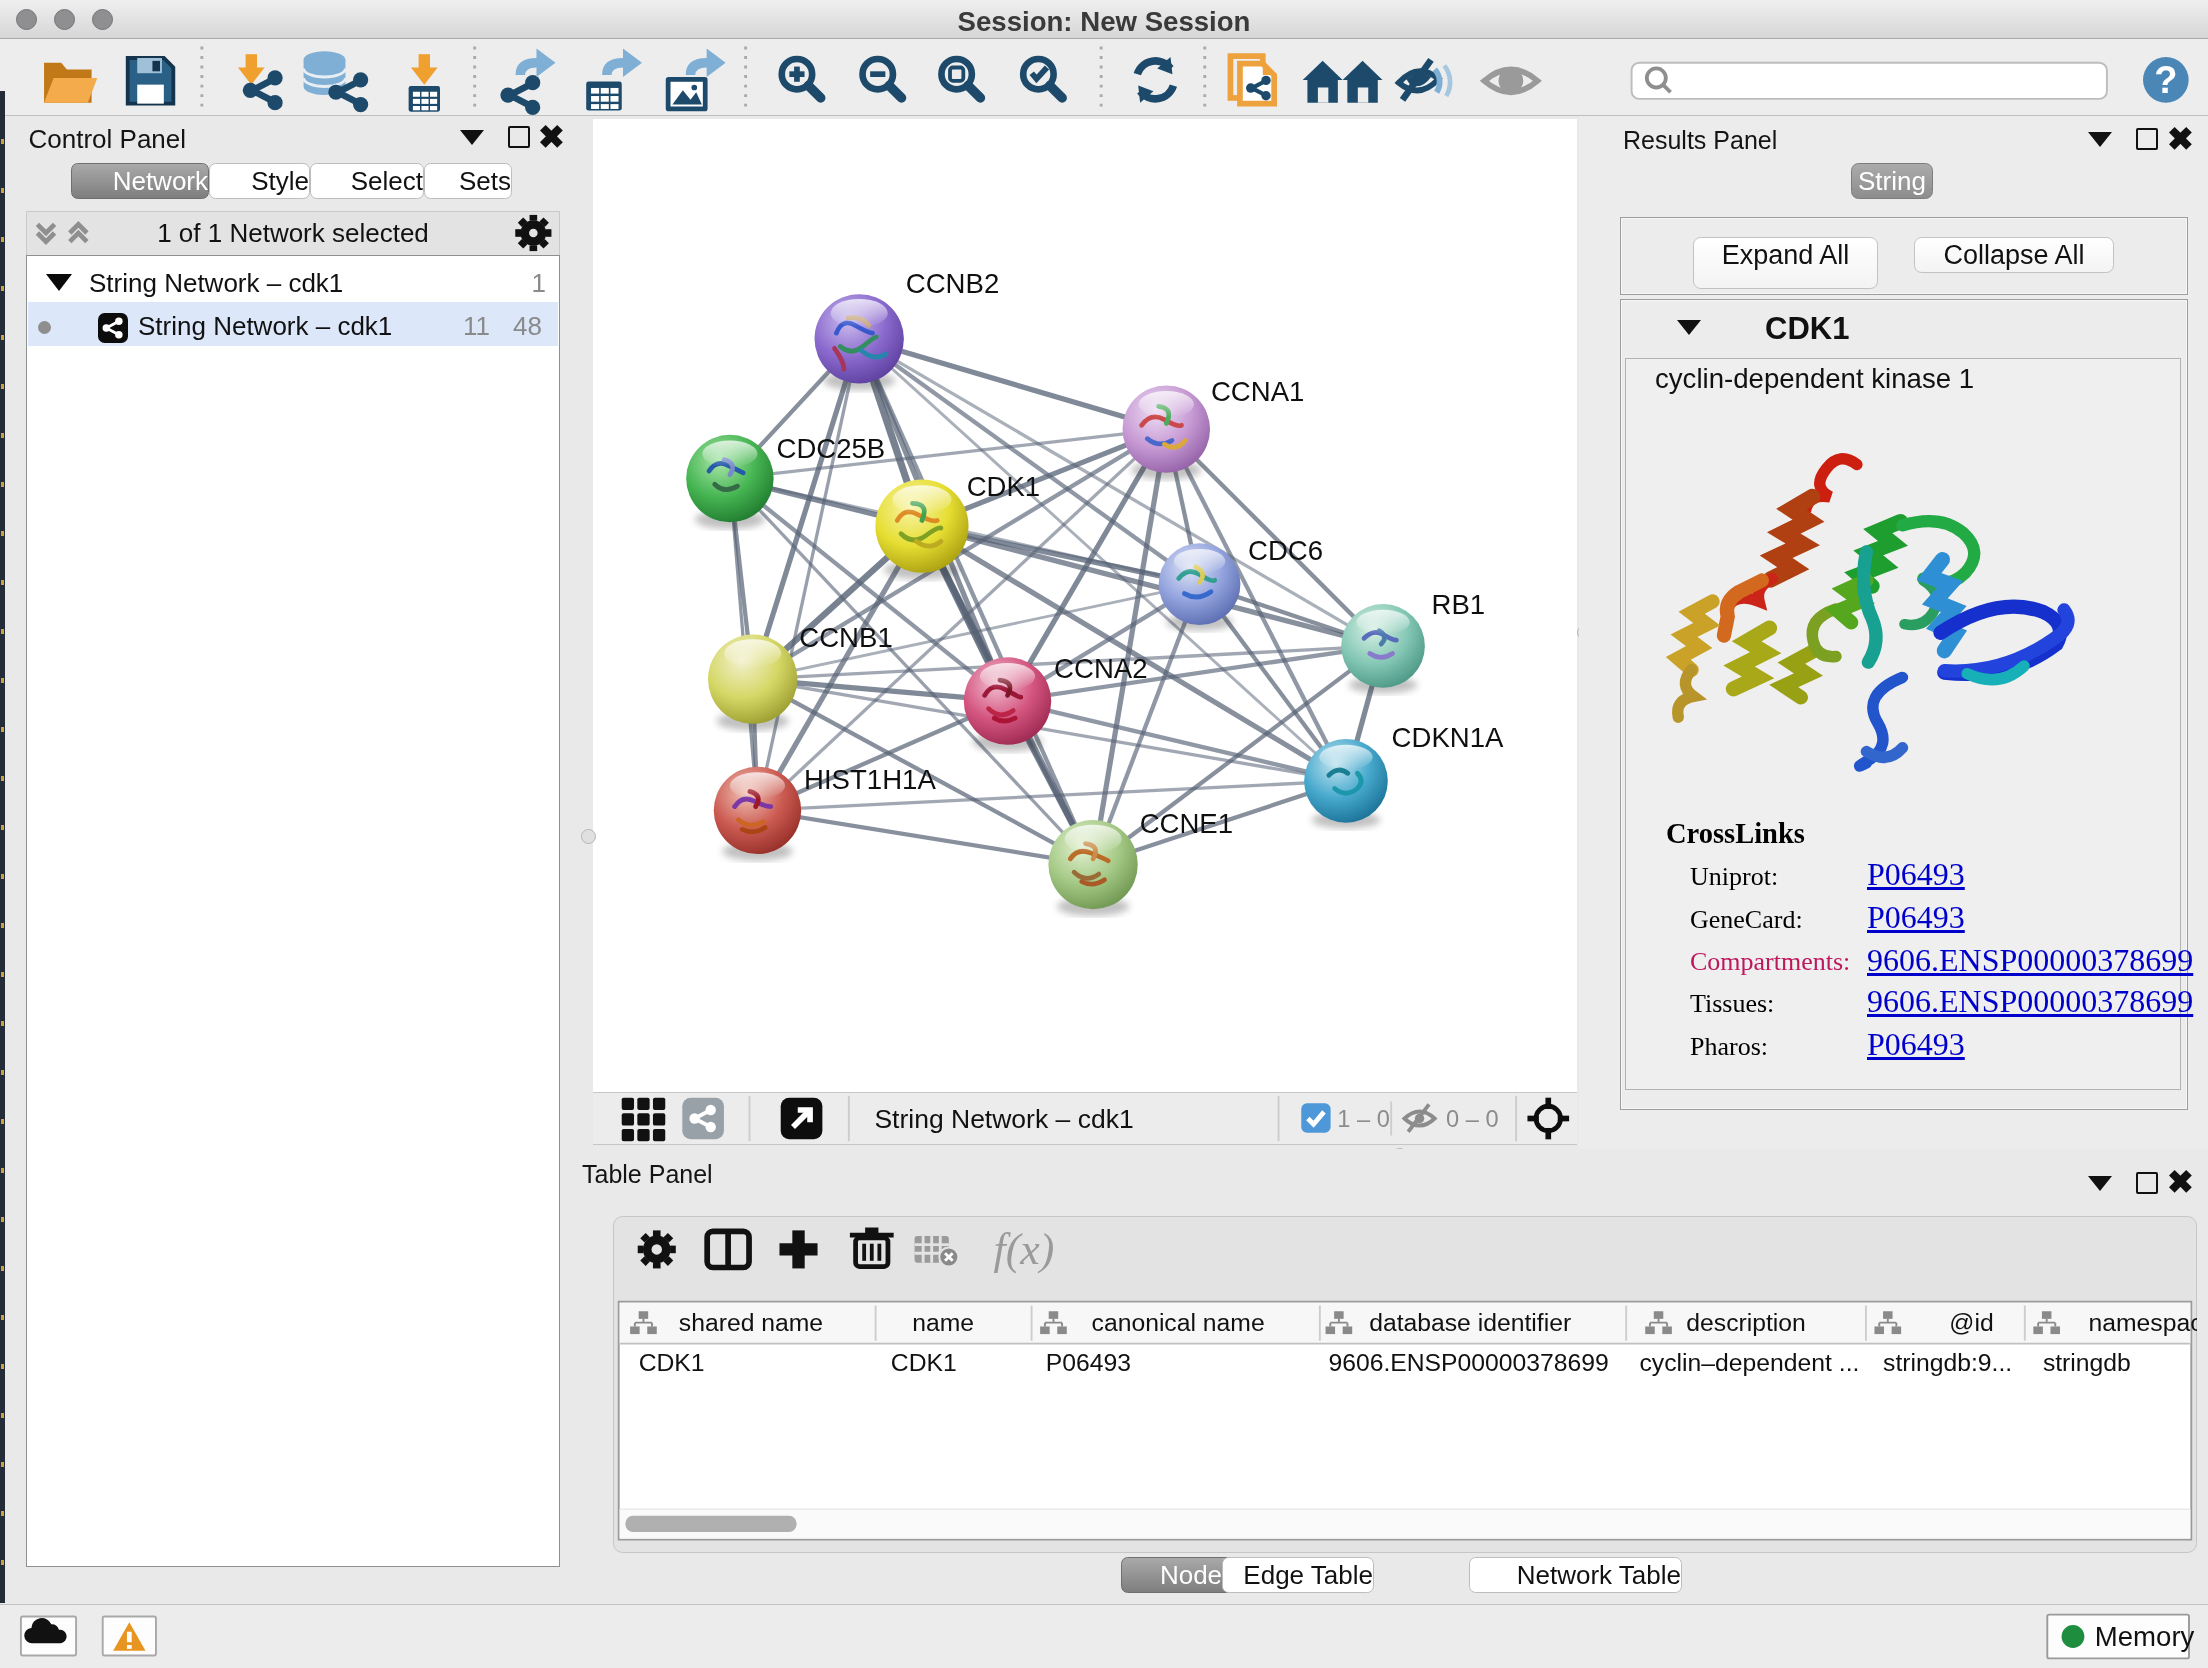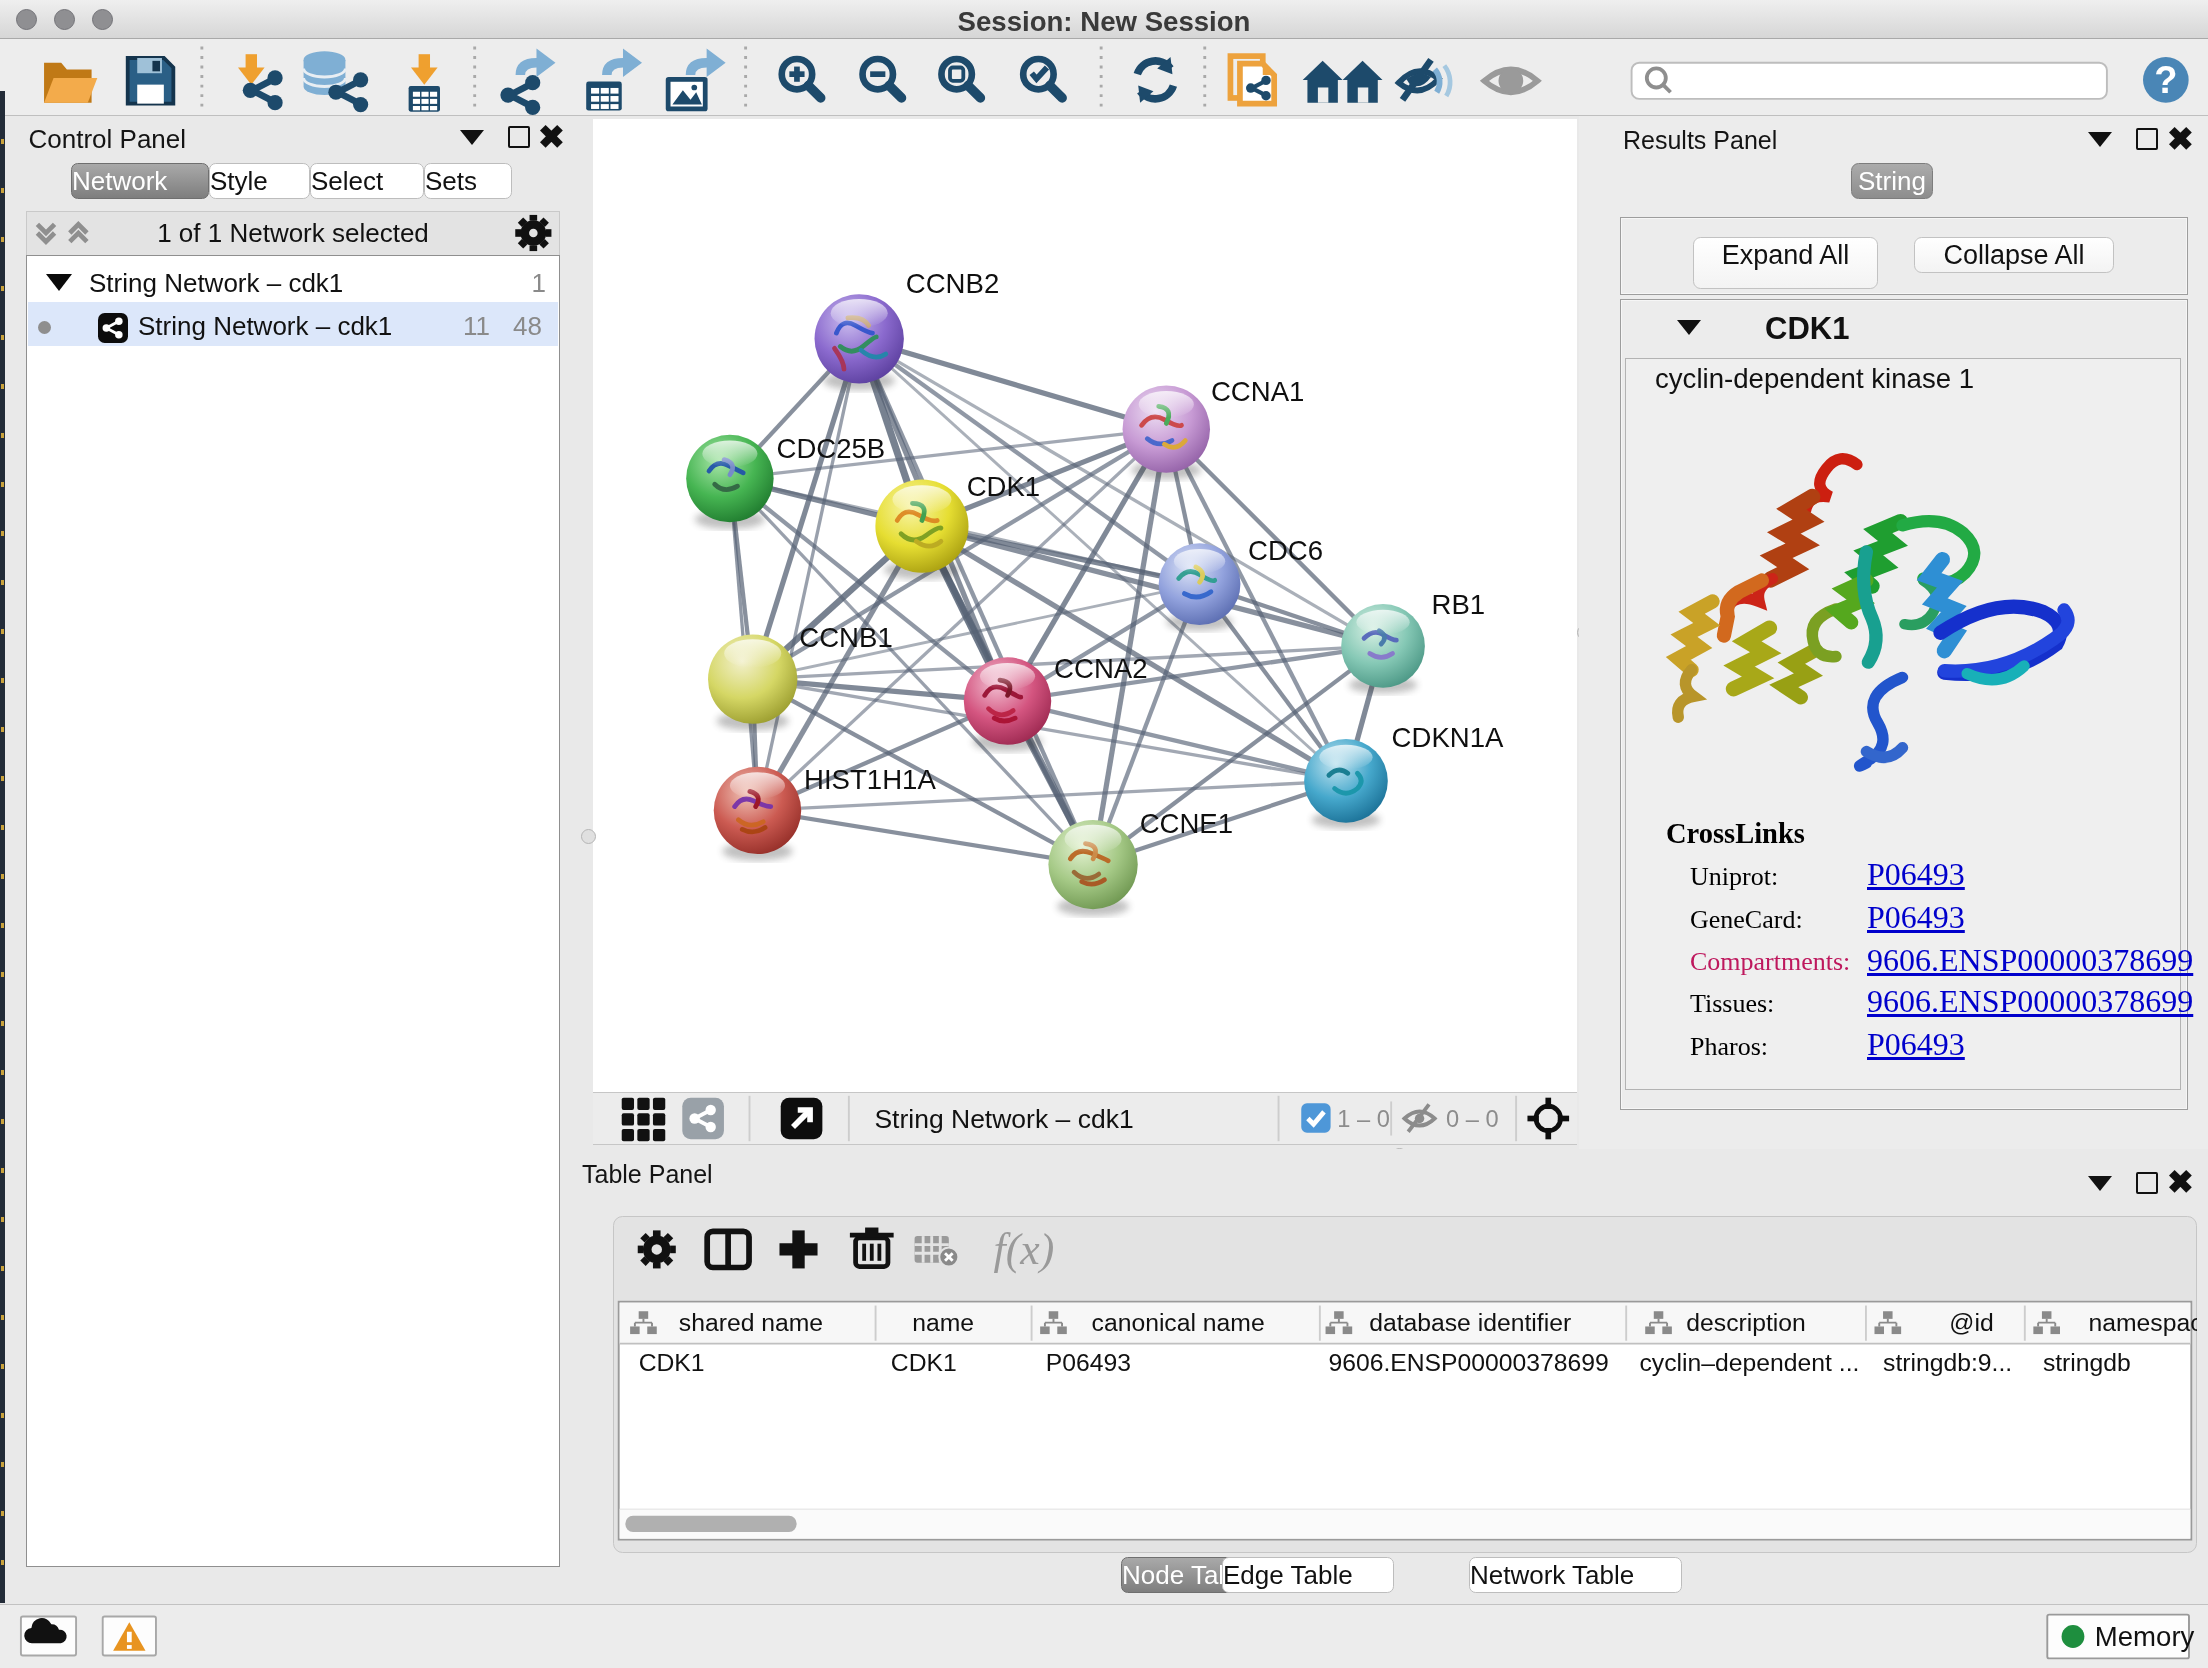--- a/index.html
+++ b/index.html
@@ -7,21 +7,21 @@
 body{position:relative;background:#e9e9e9;font-family:"Liberation Sans",sans-serif;overflow:hidden;-webkit-font-smoothing:antialiased}
 .abs{position:absolute}
 .titlebar{left:0;top:0;width:2208px;height:39px;background:linear-gradient(#efefef,#d6d6d6);border-bottom:1px solid #a9a9a9}
 .tl{width:21px;height:21px;border-radius:50%;background:#8f8f92;border:1px solid #737378;top:8.6px}
 .title{width:100%;text-align:center;top:5.7px;font-size:27.6px;color:#3a3a3a;font-weight:bold}
 .toolbar{left:0;top:39px;width:2208px;height:77px;background:#ededed;border-bottom:1px solid #bfbfbf}
 .panelhead{font-size:26px;color:#141414}
 .tri{width:0;height:0;border-left:12.4px solid transparent;border-right:12.4px solid transparent;border-top:15px solid #111}
 .sqr{width:22px;height:22px;border:2.9px solid #111;border-radius:1.9px}
 .xx{font-size:32px;font-weight:bold;line-height:27px;color:#111;font-family:"Liberation Sans",sans-serif}
-.tab{height:36px;font-size:26px;text-align:left;border:1px solid #bdbdbd;background:#fff;color:#111;border-radius:6.7px;line-height:34px}
+.tab{height:36px;font-size:26px;text-align:right;border:1px solid #bdbdbd;background:#fff;color:#111;border-radius:6.7px;line-height:34px}
 .tabsel{background:linear-gradient(#a9a9a9,#7e7e7e);color:#fff;border-color:#6f6f6f}
 .btn{background:linear-gradient(#ffffff,#f3f3f3);border:1px solid #c2c2c2;border-radius:7.6px;font-size:27px;color:#111;text-align:center}
 .serif{font-family:"Liberation Serif",serif}
 a.lnk{color:#0000cc;text-decoration:underline}
 </style>
 </head>
 <body>
 
 <div class="abs titlebar"></div>
 <div class="abs tl" style="left:16px"></div>
@@ -735,21 +735,21 @@
 <text x="1079" y="163">cyclin–dependent ...</text>
 <text x="1335" y="163">stringdb:9...</text>
 <text x="1503" y="163">stringdb</text>
 </g>
 <rect x="7" y="308" width="1651" height="31" fill="#fafafa"></rect>
 <line x1="7" y1="308" x2="1658" y2="308" stroke="#e0e0e0" stroke-width="1"></line>
 <rect x="13" y="315" width="180" height="17" rx="8" fill="#b0b0b0"></rect>
 </svg>
 
 <div class="abs tab tabsel" style="left:1121px;top:1557px;width:171px">Node Table</div>
-<div class="abs tab" style="left:1222px;top:1557px;width:172px">Edge Table</div>
+<div class="abs tab" style="left:1222px;top:1557px;width:152px">Edge Table</div>
 <div class="abs tab" style="left:1469px;top:1557px;width:213px">Network Table</div>
 
 <div class="abs" style="left:0;top:1604px;width:2208px;height:65px;background:#ececec;border-top:1px solid #c2c2c2"></div>
 <svg class="abs" style="left:0;top:1604px" width="2208" height="65" viewBox="0 0 2322 68">
 <rect x="22" y="13" width="58" height="41" fill="#fdfdfd" stroke="#a8a8a8" stroke-width="2" rx="2"></rect>
 <g transform="translate(51,35)">
       <path d="M-17,6 a8,8 0 0 1 -1,-16 a11,11 0 0 1 21,-4 a8,8 0 0 1 8,6 a7,7 0 0 1 2,14 z" fill="#111"></path>
     </g>
 <rect x="108" y="13" width="56" height="41" fill="#fdfdfd" stroke="#a8a8a8" stroke-width="2" rx="2"></rect>
 <g transform="translate(136,35)">

